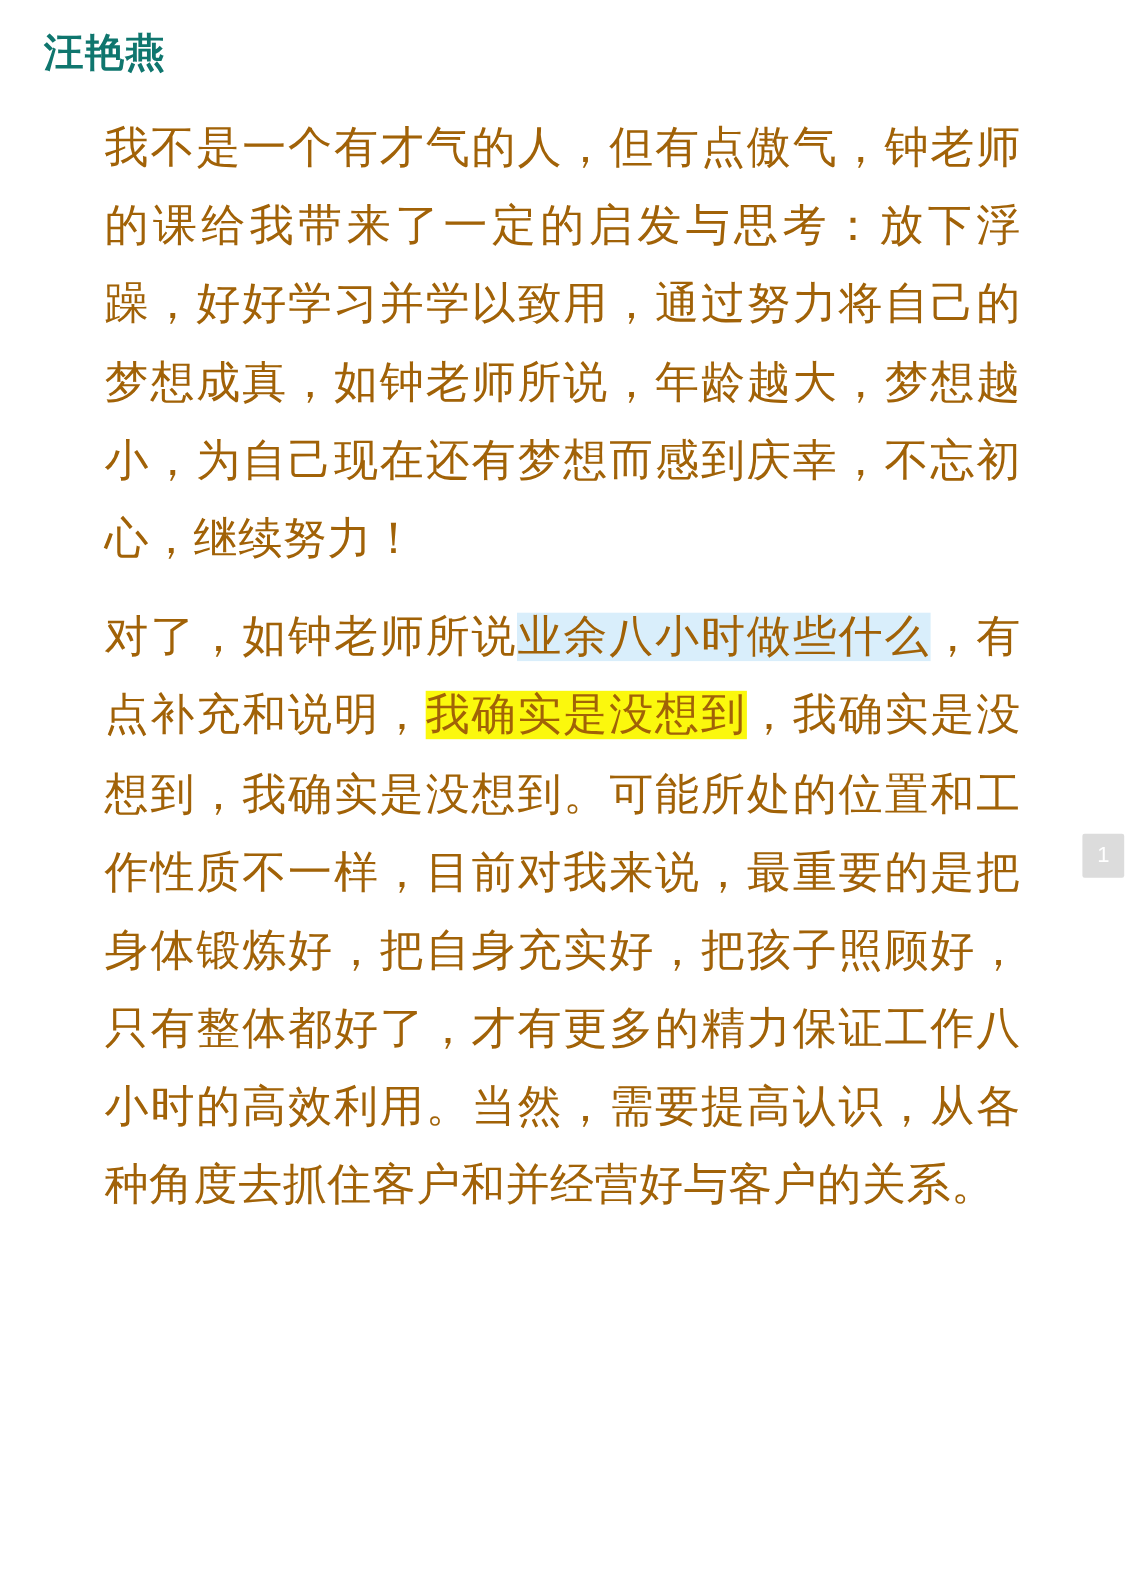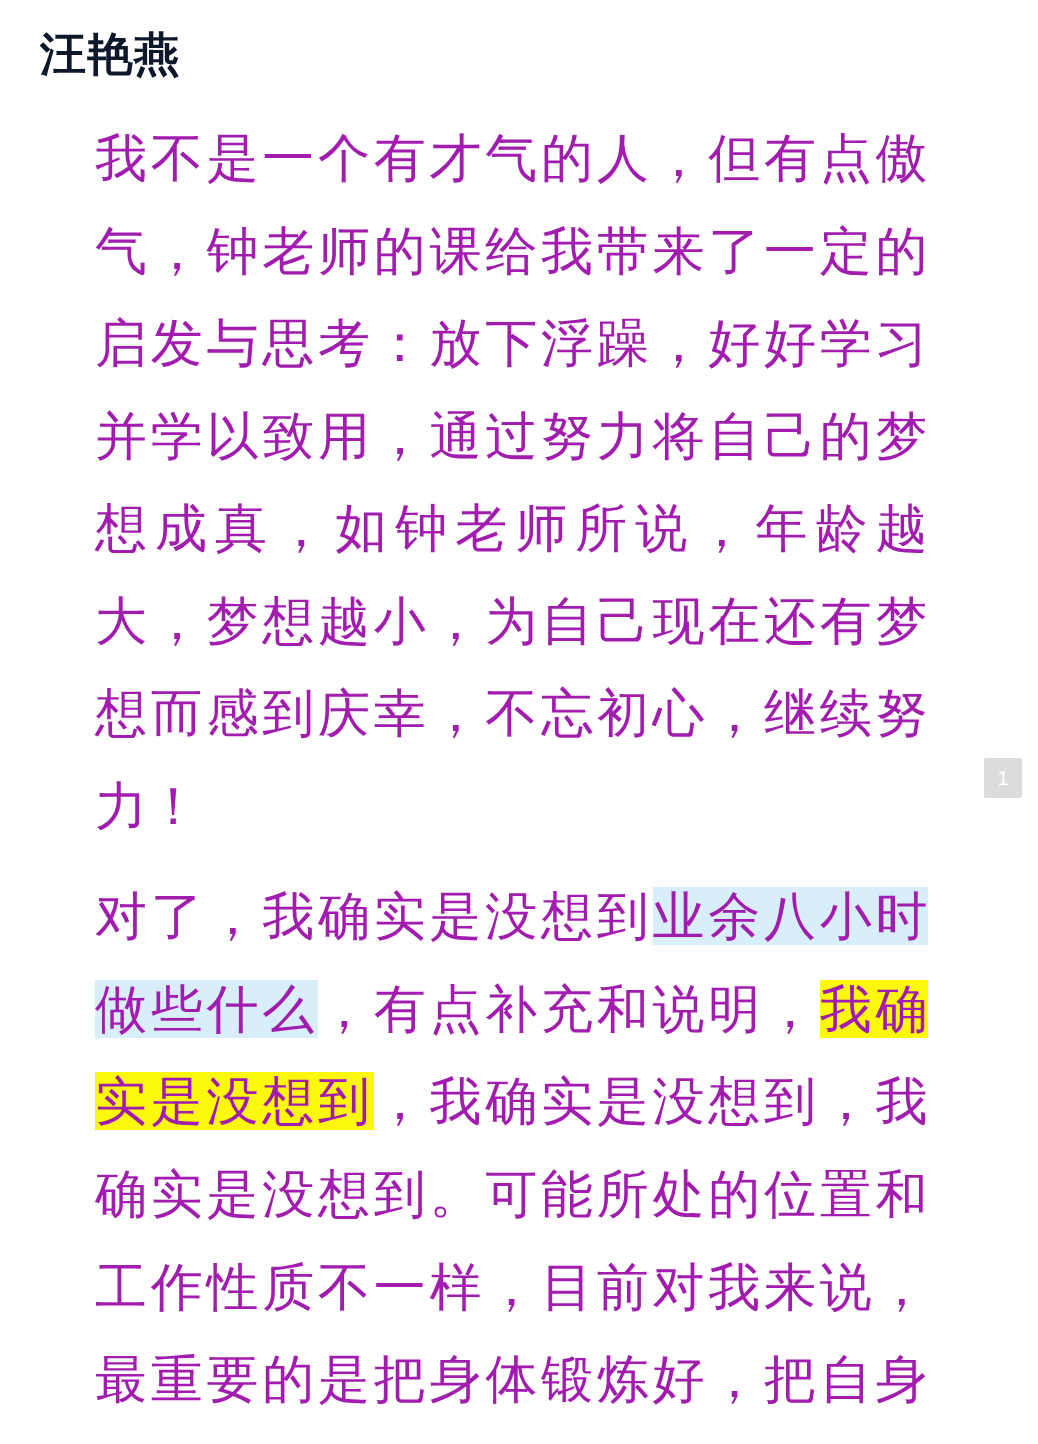--- a/index.html
+++ b/index.html
@@ -16,35 +16,35 @@
     overflow: hidden;
   }
   .page {
     position: relative;
     width: 1038px;
     height: 1444px;
     box-sizing: border-box;
     padding: 24px 40px 0 40px;
   }
   .author-name {
-    font-size: 46px;
+    font-size: 36px;
     font-weight: bold;
     letter-spacing: 1px;
-    color: #0f172a;
+    color: #0f766e;
     margin: 0 0 26px 0;
     padding-left: 0px;
   }
   .article-body {
     padding-left: 55px;
     padding-right: 70px;
   }
   .para {
-    font-size: 52px;
+    font-size: 40px;
     line-height: 1.78;
-    color: #a21caf;
+    color: #a16207;
     margin: 0 0 18px 0;
     text-align: justify;
     text-justify: inter-ideograph;
     letter-spacing: 0.5px;
   }
   .para:last-child {
     margin-bottom: 0;
   }
   .hl-blue {
     background: #d9eefb;
@@ -76,20 +76,20 @@
 
   <div class="author-name">汪艳燕</div>
 
   <div class="article-body">
 
     <p class="para">
       <span>我不是一个有才气的人，但有点傲气，钟老师的课给我带来了一定的启发与思考：放下浮躁，好好学习并学以致用，通过努力将自己的梦想成真，如钟老师所说，年龄越大，梦想越小，为自己现在还有梦想而感到庆幸，不忘初心，继续努力！</span>
     </p>
 
     <p class="para">
-      <span>对了，我确实是没想到</span><span class="hl-blue">业余八小时做些什么</span><span>，有点补充和说明，</span><span class="hl-yellow">我确实是没想到</span><span>，我确实是没想到，我确实是没想到。可能所处的位置和工作性质不一样，目前对我来说，最重要的是把身体锻炼好，把自身充实好，把孩子照顾好，只有整体都好了，才有更多的精力保证工作八小时的高效利用。当然，需要提高认识，从各种角度去抓住客户和并经营好与客户的关系。</span>
+      <span>对了，如钟老师所说</span><span class="hl-blue">业余八小时做些什么</span><span>，有点补充和说明，</span><span class="hl-yellow">我确实是没想到</span><span>，我确实是没想到，我确实是没想到。可能所处的位置和工作性质不一样，目前对我来说，最重要的是把身体锻炼好，把自身充实好，把孩子照顾好，只有整体都好了，才有更多的精力保证工作八小时的高效利用。当然，需要提高认识，从各种角度去抓住客户和并经营好与客户的关系。</span>
     </p>
 
   </div>
 
   <div class="note-marker">1</div>
 
 </div>
 
 </body></html>

